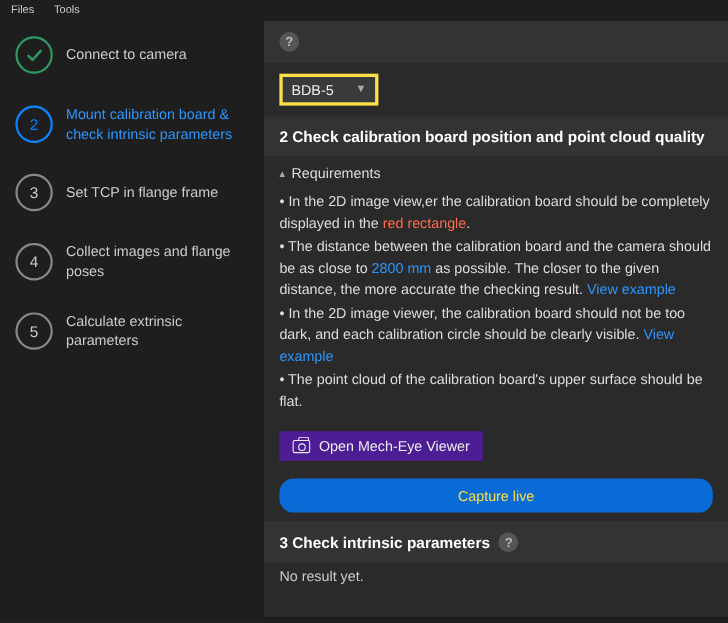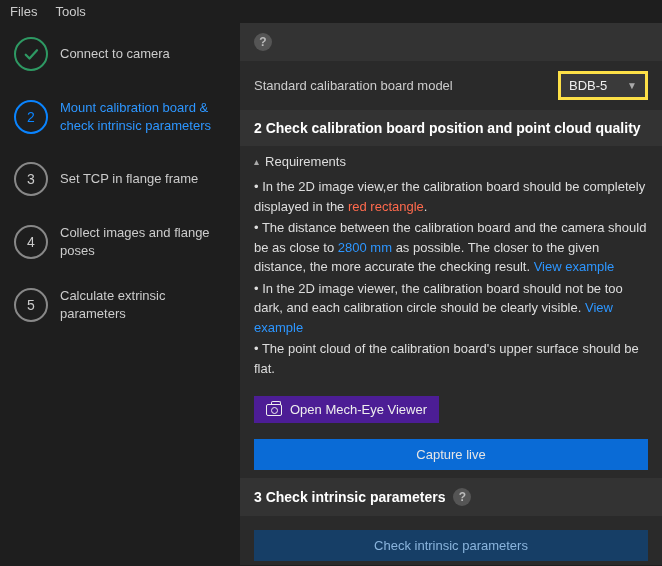--- a/index.html
+++ b/index.html
@@ -1,17 +1,17 @@
 <!DOCTYPE html>
 <html><head>
 <meta charset="utf-8">
 <style>
 *{box-sizing:border-box;margin:0;padding:0;font-family:"Segoe UI",Arial,sans-serif;}
 body{background:#1e1e1e;color:#ddd;width:662px;height:566px;overflow:hidden;font-size:13px;}
-.menubar{background:#1e1e1e;padding:4px 10px;display:flex;gap:18px;font-size:13px;color:#ccc;}
+.menubar{background:#1e1e1e;padding:4px 10px;display:flex;gap:18px;font-size:10px;color:#ccc;}
 .menubar span{cursor:default;}
 .layout{display:flex;height:calc(100% - 24px);}
 .sidebar{width:240px;background:#1e1e1e;padding:14px 10px 10px 14px;display:flex;flex-direction:column;gap:28px;}
 .step{display:flex;align-items:center;gap:12px;cursor:pointer;}
 .step-circle{width:34px;height:34px;min-width:34px;border-radius:50%;border:2px solid #888;display:flex;align-items:center;justify-content:center;font-size:14px;color:#ccc;}
 .step-label{font-size:13px;color:#ccc;line-height:1.35;}
 .step.done .step-circle{border-color:#2e9963;color:#2e9963;}
 .step.active .step-circle{border-color:#0a84ff;color:#0a84ff;}
 .step.active .step-label{color:#2d96ff;}
 .main{flex:1;background:#2a2a2a;overflow-y:auto;padding:0 0 12px 0;}
@@ -24,21 +24,21 @@
 .select{background:#3a3a3a;border:3px solid #fde047;color:#eee;padding:4px 8px;font-size:13px;min-width:90px;display:flex;align-items:center;justify-content:space-between;gap:10px;cursor:pointer;}
 .select .caret{font-size:10px;color:#aaa;}
 .collapsible{padding:8px 14px;color:#ddd;font-size:13px;display:flex;align-items:center;gap:6px;cursor:pointer;}
 .collapsible .chev{font-size:10px;color:#aaa;}
 .req-body{padding:0 14px 10px 14px;color:#ddd;font-size:13px;line-height:1.5;}
 .req-body p{margin-bottom:2px;}
 .linkblue{color:#2d96ff;cursor:pointer;}
 .linkred{color:#ff6a4d;cursor:pointer;}
 .btn-row{padding:8px 14px;}
 .btn{width:100%;border:none;padding:8px 0;font-size:13px;cursor:pointer;display:flex;align-items:center;justify-content:center;gap:6px;}
-.btn-blue{background:#0a6bd6;color:#e5e5e5;}
+.btn-blue{background:#0a6bd6;color:#fde047;border-radius:13px;}
 .btn-darkblue{background:#163e66;color:#8ab4dd;}
 .btn-open-eye{display:inline-flex;width:auto;padding:6px 12px;margin:6px 14px 8px;background:#4c1d95;color:#eee;align-items:center;gap:8px;cursor:pointer;font-size:13px;}
 .cam-icon{width:16px;height:12px;border:1.5px solid #eee;border-radius:2px;position:relative;display:inline-block;}
 .cam-icon::before{content:"";position:absolute;top:-4px;left:4px;width:8px;height:3px;border:1.5px solid #eee;border-bottom:none;border-radius:2px 2px 0 0;}
 .cam-icon::after{content:"";position:absolute;top:2px;left:4px;width:5px;height:5px;border:1.5px solid #eee;border-radius:50%;}
 .check-svg{width:18px;height:18px;}
 .result-txt{padding:4px 14px 10px;color:#ccc;font-size:13px;}
 </style>
 </head>
 <body>
@@ -82,21 +82,20 @@
 
   </div>
 
   <div class="main">
 
     <div class="section-header">
       <span class="help-circ">?</span>
     </div>
 
     <div class="field-row">
-      <span class="field-label">Standard calibaration board model</span>
       <div class="select">
         <span>BDB-5</span>
         <span class="caret">▼</span>
       </div>
     </div>
 
     <div class="section-header">
       <span>2 Check calibration board position and point cloud quality</span>
     </div>
 
@@ -119,23 +118,20 @@
 
     <div class="btn-row">
       <button class="btn btn-blue">Capture live</button>
     </div>
 
     <div class="section-header">
       <span>3 Check intrinsic parameters</span>
       <span class="help-circ">?</span>
     </div>
 
-    <div class="btn-row" style="padding-top:14px;">
-      <button class="btn btn-darkblue">Check intrinsic parameters</button>
-    </div>
 
     <div class="result-txt">No result yet.</div>
 
     
 
     
 
   </div>
 </div>
 

